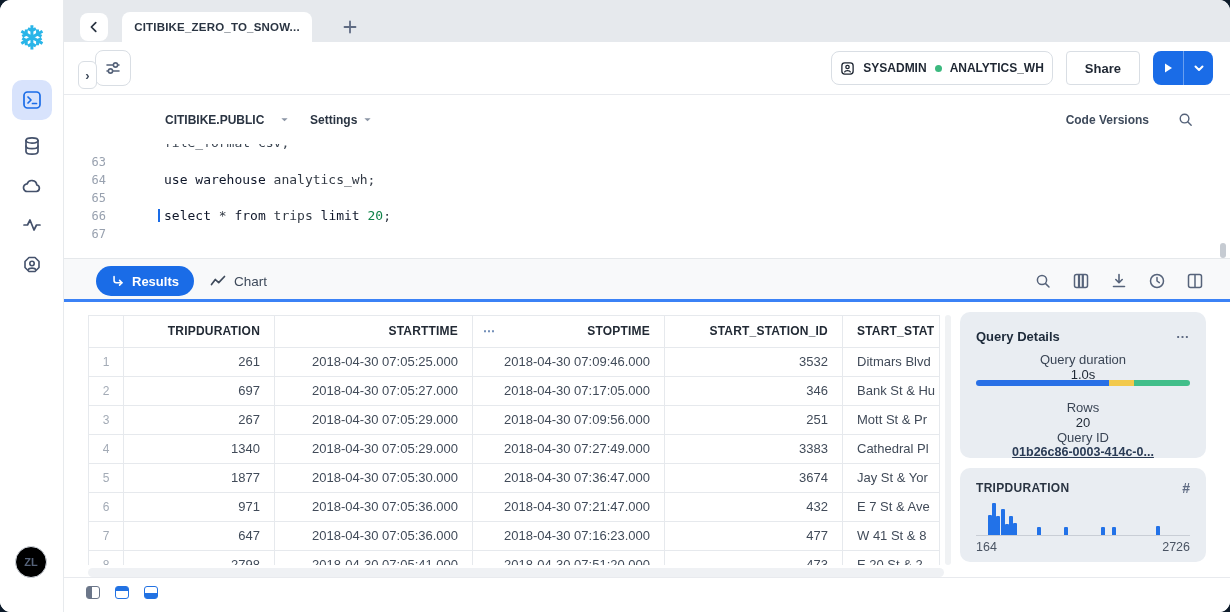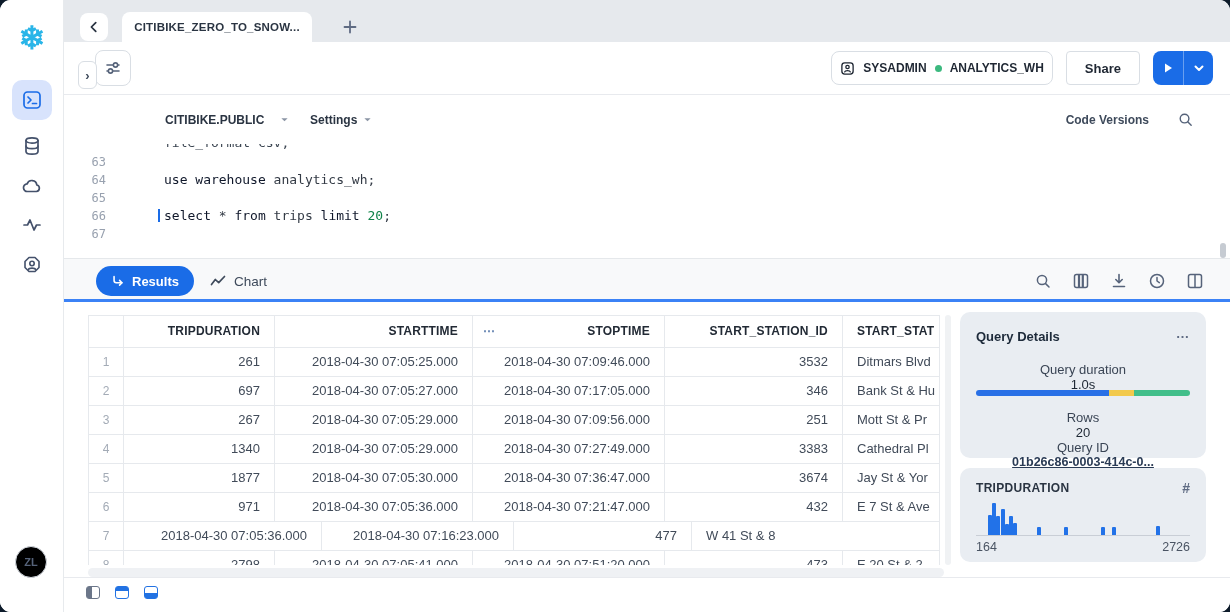--- a/index.html
+++ b/index.html
@@ -69,21 +69,21 @@
   .w0{width:35px;} .w1{width:151px;} .w2{width:198px;} .w3{width:192px;} .w4{width:178px;} .w5{flex:1 1 auto; width:auto;}
   .al-r{text-align:right; padding-right:14px;} .al-l{text-align:left; padding-left:14px;} .al-c{text-align:center;}
   .td.rownum { color:#A3ABB6; font-size:12px; }
   .th-dots { position:absolute; left:10px; top:0; color:#5F7FAE; font-weight:700; letter-spacing:1px; }
   .v-scroll { position:absolute; left:881px; top:13px; width:6px; height:250px; background:#F0F2F4; border-radius:3px; }
   .h-scroll { position:absolute; left:24px; top:266px; width:856px; height:9px; background:#EFF1F4; border-radius:5px; }
 
   
   .card { position:absolute; left:896px; width:246px; background:#E9EDF2; border-radius:10px; }
   #card-details { top:10px; height:146px; padding:14px 16px; }
-  .card-title-row { display:flex; justify-content:space-between; align-items:center; height:20px; margin-bottom:16px; }
+  .card-title-row { display:flex; justify-content:space-between; align-items:center; height:20px; margin-bottom:6px; }
   .card-title { font-size:13px; font-weight:700; color:#1D2A3A; }
   .dots-menu { color:#5F6B83; font-weight:700; letter-spacing:1px; font-size:13px; }
   .kv-row { display:flex; align-items:center; height:20px; font-size:13px; color:#3A4555;flex-direction:column; }
   .kv-val { color:#1D2733; }
   .dur-bar { height:6px; border-radius:3px; overflow:hidden; display:flex; margin:8px 0 14px 0; }
   .dur-bar div { height:100%; }
   .kv-row.qid { margin-top:10px; }
   .qid-link { color:#2A3B55; font-weight:700; text-decoration:underline; font-size:12.5px; }
 
   #card-histo { top:166px; height:94px; padding:12px 16px; }
@@ -344,20 +344,21 @@
           <div class="tr">
             <div class="td w0 al-c rownum">6</div>
             <div class="td w1 al-r">971</div>
             <div class="td w2 al-r">2018-04-30 07:05:36.000</div>
             <div class="td w3 al-r">2018-04-30 07:21:47.000</div>
             <div class="td w4 al-r">432</div>
             <div class="td w5 al-l">E 7 St &amp; Ave</div>
           </div>
           <div class="tr">
             <div class="td w0 al-c rownum">7</div>
+            <div class="td w1 al-r">647</div>
             <div class="td w2 al-r">2018-04-30 07:05:36.000</div>
             <div class="td w3 al-r">2018-04-30 07:16:23.000</div>
             <div class="td w4 al-r">477</div>
             <div class="td w5 al-l">W 41 St &amp; 8</div>
           </div>
           <div class="tr">
             <div class="td w0 al-c rownum">8</div>
             <div class="td w1 al-r">2798</div>
             <div class="td w2 al-r">2018-04-30 07:05:41.000</div>
             <div class="td w3 al-r">2018-04-30 07:51:20.000</div>

